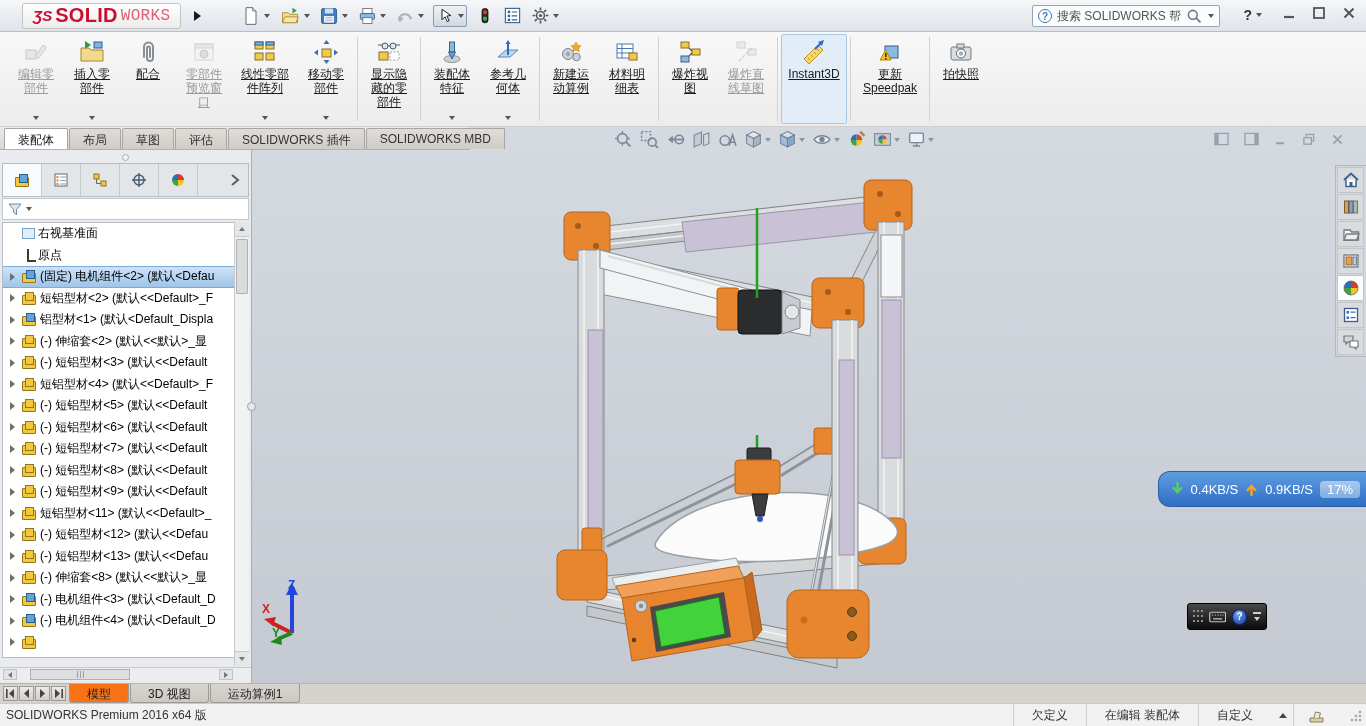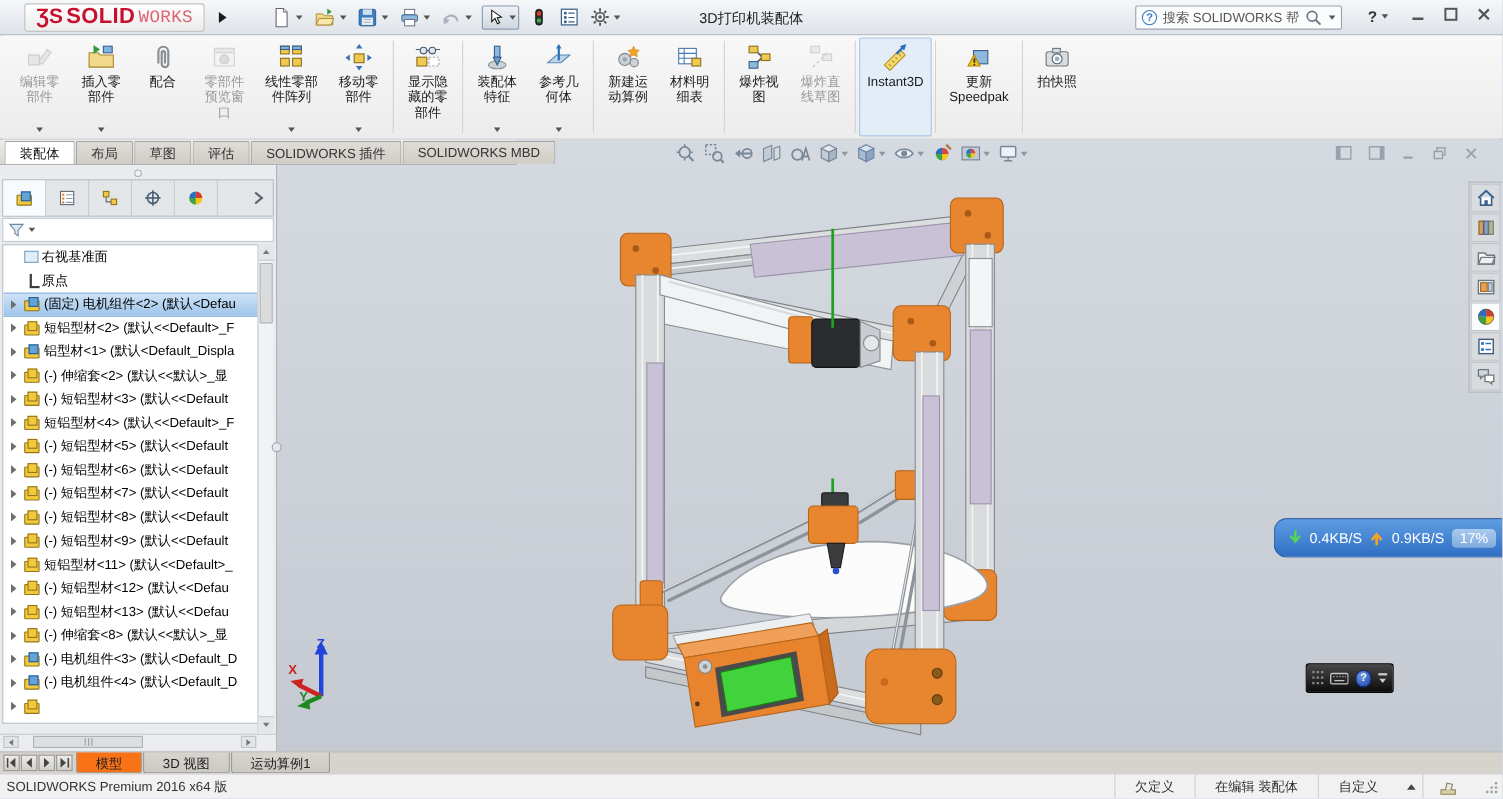--- a/index.html
+++ b/index.html
@@ -4,40 +4,40 @@
 <style>
   * { margin:0; padding:0; box-sizing:border-box; }
   html,body { width:1366px; height:726px; overflow:hidden; }
   body { font-family:"Liberation Sans","DejaVu Sans",sans-serif; font-size:12px; color:#222; }
   .app { position:relative; width:1366px; height:726px; background:#eceff2; box-shadow:inset 0 0 0 2px rgba(100,135,180,.65); }
 
   
   .titlebar { position:relative; height:32px; background:linear-gradient(#f5f7f9,#dfe3e9); border-bottom:1px solid #b9bec6; display:flex; align-items:center; }
   .win-title { position:absolute; left:0; right:0; top:8px; text-align:center; font-size:13px; color:#1c1c1c; pointer-events:none; }
   .logo-box { margin-left:22px; height:26px; padding:2px 10px; background:linear-gradient(#ffffff,#ececec); border:1px solid #c4c4c4; border-radius:3px; display:flex; align-items:center; gap:3px; z-index:2; }
-  .logo-mark { color:#c8102e; font-weight:bold; font-size:19px; line-height:1; }
+  .logo-mark { color:#c8102e; font-style:italic; font-weight:bold; font-size:15px; line-height:1; }
   .logo-solid { color:#c8102e; font-weight:bold; font-size:20px; letter-spacing:.3px; }
   .logo-works { color:#dd6272; font-weight:normal; font-size:16px; letter-spacing:.3px;font-family:Liberation Mono, monospace; }
   .flyout-btn { margin-left:8px; width:16px; height:20px; display:flex; align-items:center; justify-content:center; z-index:2; }
   .tri-right { width:0; height:0; border-left:7px solid #1a1a1a; border-top:5px solid transparent; border-bottom:5px solid transparent; }
   .qat { display:flex; align-items:center; gap:9px; margin-left:36px; z-index:2; }
   .qat-item { display:flex; align-items:center; gap:3px; }
   .caret-d { width:0; height:0; border-top:4px solid #555; border-left:3.5px solid transparent; border-right:3.5px solid transparent; }
   .sel-wrap { display:flex; align-items:center; border:1px solid #8a9ab0; background:linear-gradient(#eef2f6,#cfd7e0); padding:1px 2px; border-radius:2px; }
   .sel-wrap .caret-d { margin-left:4px; }
   .search-box { position:absolute; right:146px; top:5px; width:188px; height:22px; background:#fbfcfd; border:1px solid #9aa4b0; border-radius:2px; display:flex; align-items:center; padding:0 5px; gap:5px; }
   .help-badge { width:14px; height:14px; border:1.5px solid #3a7abf; border-radius:50%; color:#3a7abf; font-size:10px; font-weight:bold; display:flex; align-items:center; justify-content:center; flex:none; }
   .search-ph { color:#555; font-size:12px; white-space:nowrap; overflow:hidden; flex:1; }
   .help-top { position:absolute; right:104px; top:7px; display:flex; align-items:center; gap:4px; font-size:14px; font-weight:bold; color:#333; }
   .win-btns { position:absolute; right:10px; top:6px; display:flex; align-items:center; gap:16px; }
 
   
   .ribbon { height:95px; background:linear-gradient(#f8f8f8,#ececec); border-bottom:1px solid #cfcfcf; display:flex; align-items:flex-start; padding:2px 0 0 8px; }
   .rb { min-width:56px; padding:4px 3px 2px; height:90px; display:flex; flex-direction:column; align-items:center; gap:2px; text-align:center; font-size:12px; line-height:14px; color:#1a1a1a; position:relative; border:1px solid transparent; }
-  .rb .lab { white-space:pre-line; }
+  .rb .lab { white-space:pre-line;text-decoration:underline; }
   .rb .drop { position:absolute; bottom:3px; left:50%; transform:translateX(-50%); }
   .rb.dis { color:#9a9a9a; }
   .rb.dis svg { opacity:.4; filter:grayscale(.9); }
   .rb.on { background:#e2edf8; border:1px solid #a9c8e4; border-radius:2px; }
   .rdiv { width:1px; height:84px; background:#d2d2d2; margin:3px 3px 0; flex:none; }
 
   
   .main { position:relative; height:556px; background:linear-gradient(#d5d9e0,#c5cad2); overflow:hidden; }
   .tabstrip { position:absolute; left:0; top:0; width:470px; height:23px; background:linear-gradient(#edebe7,#dbd8d3); border-bottom:1px solid #b2b2b2; display:flex; align-items:flex-end; padding-left:4px; z-index:6; }
   .rtab { height:21px; padding:3px 13px 0; margin-right:1px; font-size:12px; color:#333; background:linear-gradient(#e0ddd8,#cfccc6); border:1px solid #a6a6a6; border-bottom:none; border-radius:2px 2px 0 0; white-space:nowrap; }
@@ -116,21 +116,20 @@
   .sb-grip { margin:0 4px 0 10px; }
 
   svg { display:block; }
 </style>
 </head>
 <body>
 
 <div class="app">
 
   <div class="titlebar">
-    <div class="win-title">3D打印机装配体</div>
     <div class="logo-box">
       <span class="logo-mark">ƷS</span>
       <span class="logo-solid">SOLID</span>
         <span class="logo-works">WORKS</span>
     </div>
     <div class="flyout-btn">
         <span class="tri-right"></span>
       </div>
 
     <div class="qat">

